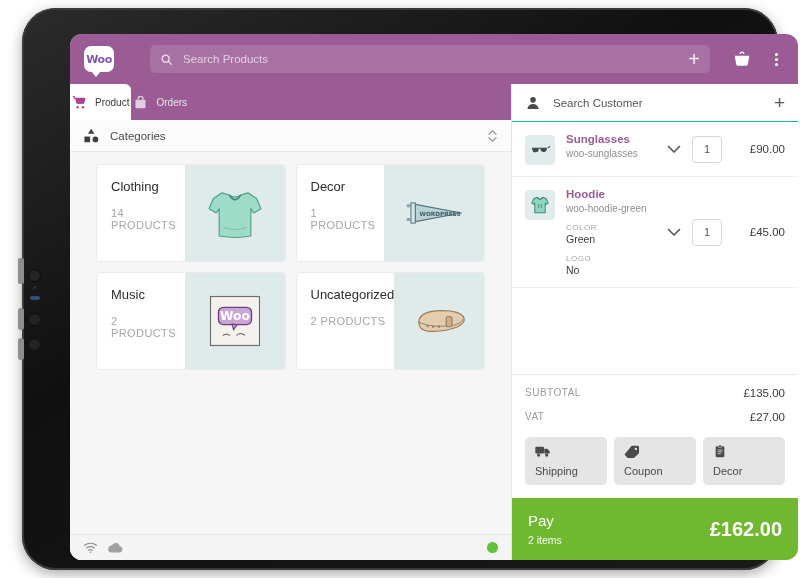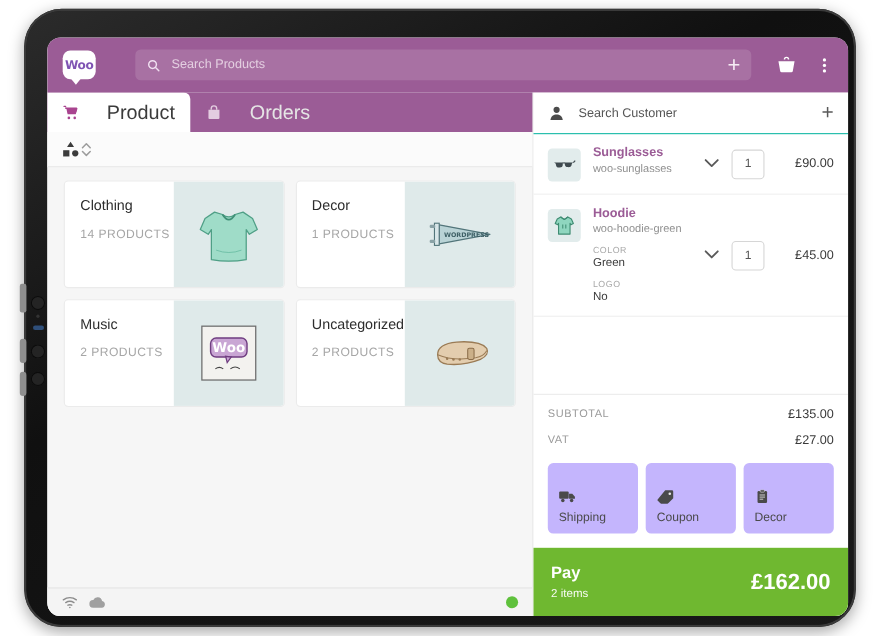--- a/index.html
+++ b/index.html
@@ -41,21 +41,21 @@
   #dot-3 { top: 330px; }
   #bezel-slit {
     position:absolute; left: 8px; top: 288px; width: 10px; height:4px;
     background:#2f4f7a; border-radius:2px; z-index:3;
   }
   #bezel-pin { position:absolute; left:11px; top:278px; width:3px;height:3px;border-radius:50%;background:#333;z-index:3;}
 
   
   #screen {
     position: absolute;
-    left: 21px; top: 26px;
+    left: 48px; top: 26px;
     width: 728px; height: 526px;
     background: #f6f6f6;
     border-radius: 12px;
     overflow: hidden;
     z-index: 2;
   }
 
   
   #topbar {
     height: 50px; background: #9b5c96;
@@ -106,35 +106,35 @@
   #body-split { display: flex; height: 476px; }
 
   
   #left-panel {
     width: 442px; background: #f6f6f6;
     display: flex; flex-direction: column;
     border-right: 1px solid #e4e4e4;
   }
   #tabs { display: flex; height: 36px; background: #9b5c96; }
   .tab {
-    display: flex; align-items: center; gap: 25px;
-    padding: 0 14px; cursor: pointer; font-size: 18px;
+    display: flex; align-items: center; gap: 8px;
+    padding: 0 2px; cursor: pointer; font-size: 10px;
   }
   .tab.active { background: #ffffff; color: #3b3b3b; border-radius: 0 6px 0 0; }
   .tab.inactive { color: #e5e5e5; }
   #categories-header {
     height: 32px; background: #fbfbfb;
     border-bottom: 1px solid #e9e9e9;
     display: flex; align-items: center; padding: 0 13px;
   }
   #categories-title { font-size: 11.5px; color: #4b4b4b; margin-left: 10px; flex: 1; }
   #sort-toggle { cursor: pointer; display:flex; flex-direction:column; gap:2px; align-items:center;}
 
   #category-grid {
-    flex: 1; padding: 12px 15px;
+    flex: 1; padding: 12px 26px;
     display: grid; grid-template-columns: 1fr 1fr;
     grid-template-rows: 98px 98px; gap: 10px;
     align-content: start;
   }
   .category-card {
     background: #ffffff; border: 1px solid #ebebeb; border-radius: 4px;
     display: flex; overflow: hidden; cursor: pointer;
   }
   .cat-info { flex: 1; padding: 14px 0 0 14px; }
   .cat-name { font-size: 13px; color: #2d2d2d; }
@@ -197,31 +197,31 @@
   }
   .item-price { font-size: 11.5px; color: #3a3a3a; width: 52px; text-align: right; }
 
   #totals { border-top: 1px solid #ececec; padding: 12px 13px 0; }
   .total-row { display: flex; justify-content: space-between; margin-bottom: 12px; }
   .total-label { font-size: 10px; color: #9a9a9a; letter-spacing: .5px; }
   .total-value { font-size: 11.5px; color: #3a3a3a; }
 
   #action-buttons { display: flex; gap: 7px; padding: 2px 13px 13px; }
   .action-btn {
-    flex: 1; background: #c4b5fd; border: 0; border-radius: 5px;
-    padding: 24px 0 8px 10px; text-align: left; cursor: pointer;
+    flex: 1; background: #e5e5e5; border: 0; border-radius: 5px;
+    padding: 8px 0 8px 10px; text-align: left; cursor: pointer;
   }
   .action-btn .alabel { font-size: 11px; color: #4a4a4a; display: block; margin-top: 4px; }
 
   #pay-button {
     height: 62px; background: #6fb830; border: 0; cursor: pointer;
     display: flex; align-items: center; justify-content: space-between;
     padding: 0 16px; color: #fff; text-align: left;
   }
-  #pay-label { font-size: 15px; font-weight: bold; }
+  #pay-label { font-size: 15px; font-weight: normal; }
   #pay-items { font-size: 10.5px; margin-top: 5px; opacity: .95; }
   #pay-amount { font-size: 20px; font-weight: bold; }
 </style>
 </head>
 <body>
 
 <div id="tablet-frame">
   <div class="side-btn" id="btn-power"></div>
   <div class="side-btn" id="btn-vol-up"></div>
   <div class="side-btn" id="btn-vol-dn"></div>
@@ -285,20 +285,21 @@
             <span>Orders</span>
           </div>
         </div>
 
         <div id="categories-header">
           <svg width="17" height="17" viewBox="0 0 24 24" fill="#3c3c3c">
             <path d="M11.5 2.5 16 9.5H7z"></path>
             <rect x="2" y="13.5" width="8" height="8"></rect>
             <circle cx="17.5" cy="17.5" r="4"></circle>
           </svg>
+          <span id="categories-title">Categories</span>
           <span id="sort-toggle">
             <svg width="11" height="14" viewBox="0 0 12 16" fill="none" stroke="#9d9d9d" stroke-width="1.6" stroke-linecap="round" stroke-linejoin="round">
               <polyline points="2,6 6,2 10,6"></polyline>
                 <polyline points="2,10 6,14 10,10"></polyline>
             </svg>
           </span>
         </div>
 
         <div id="category-grid">
 

